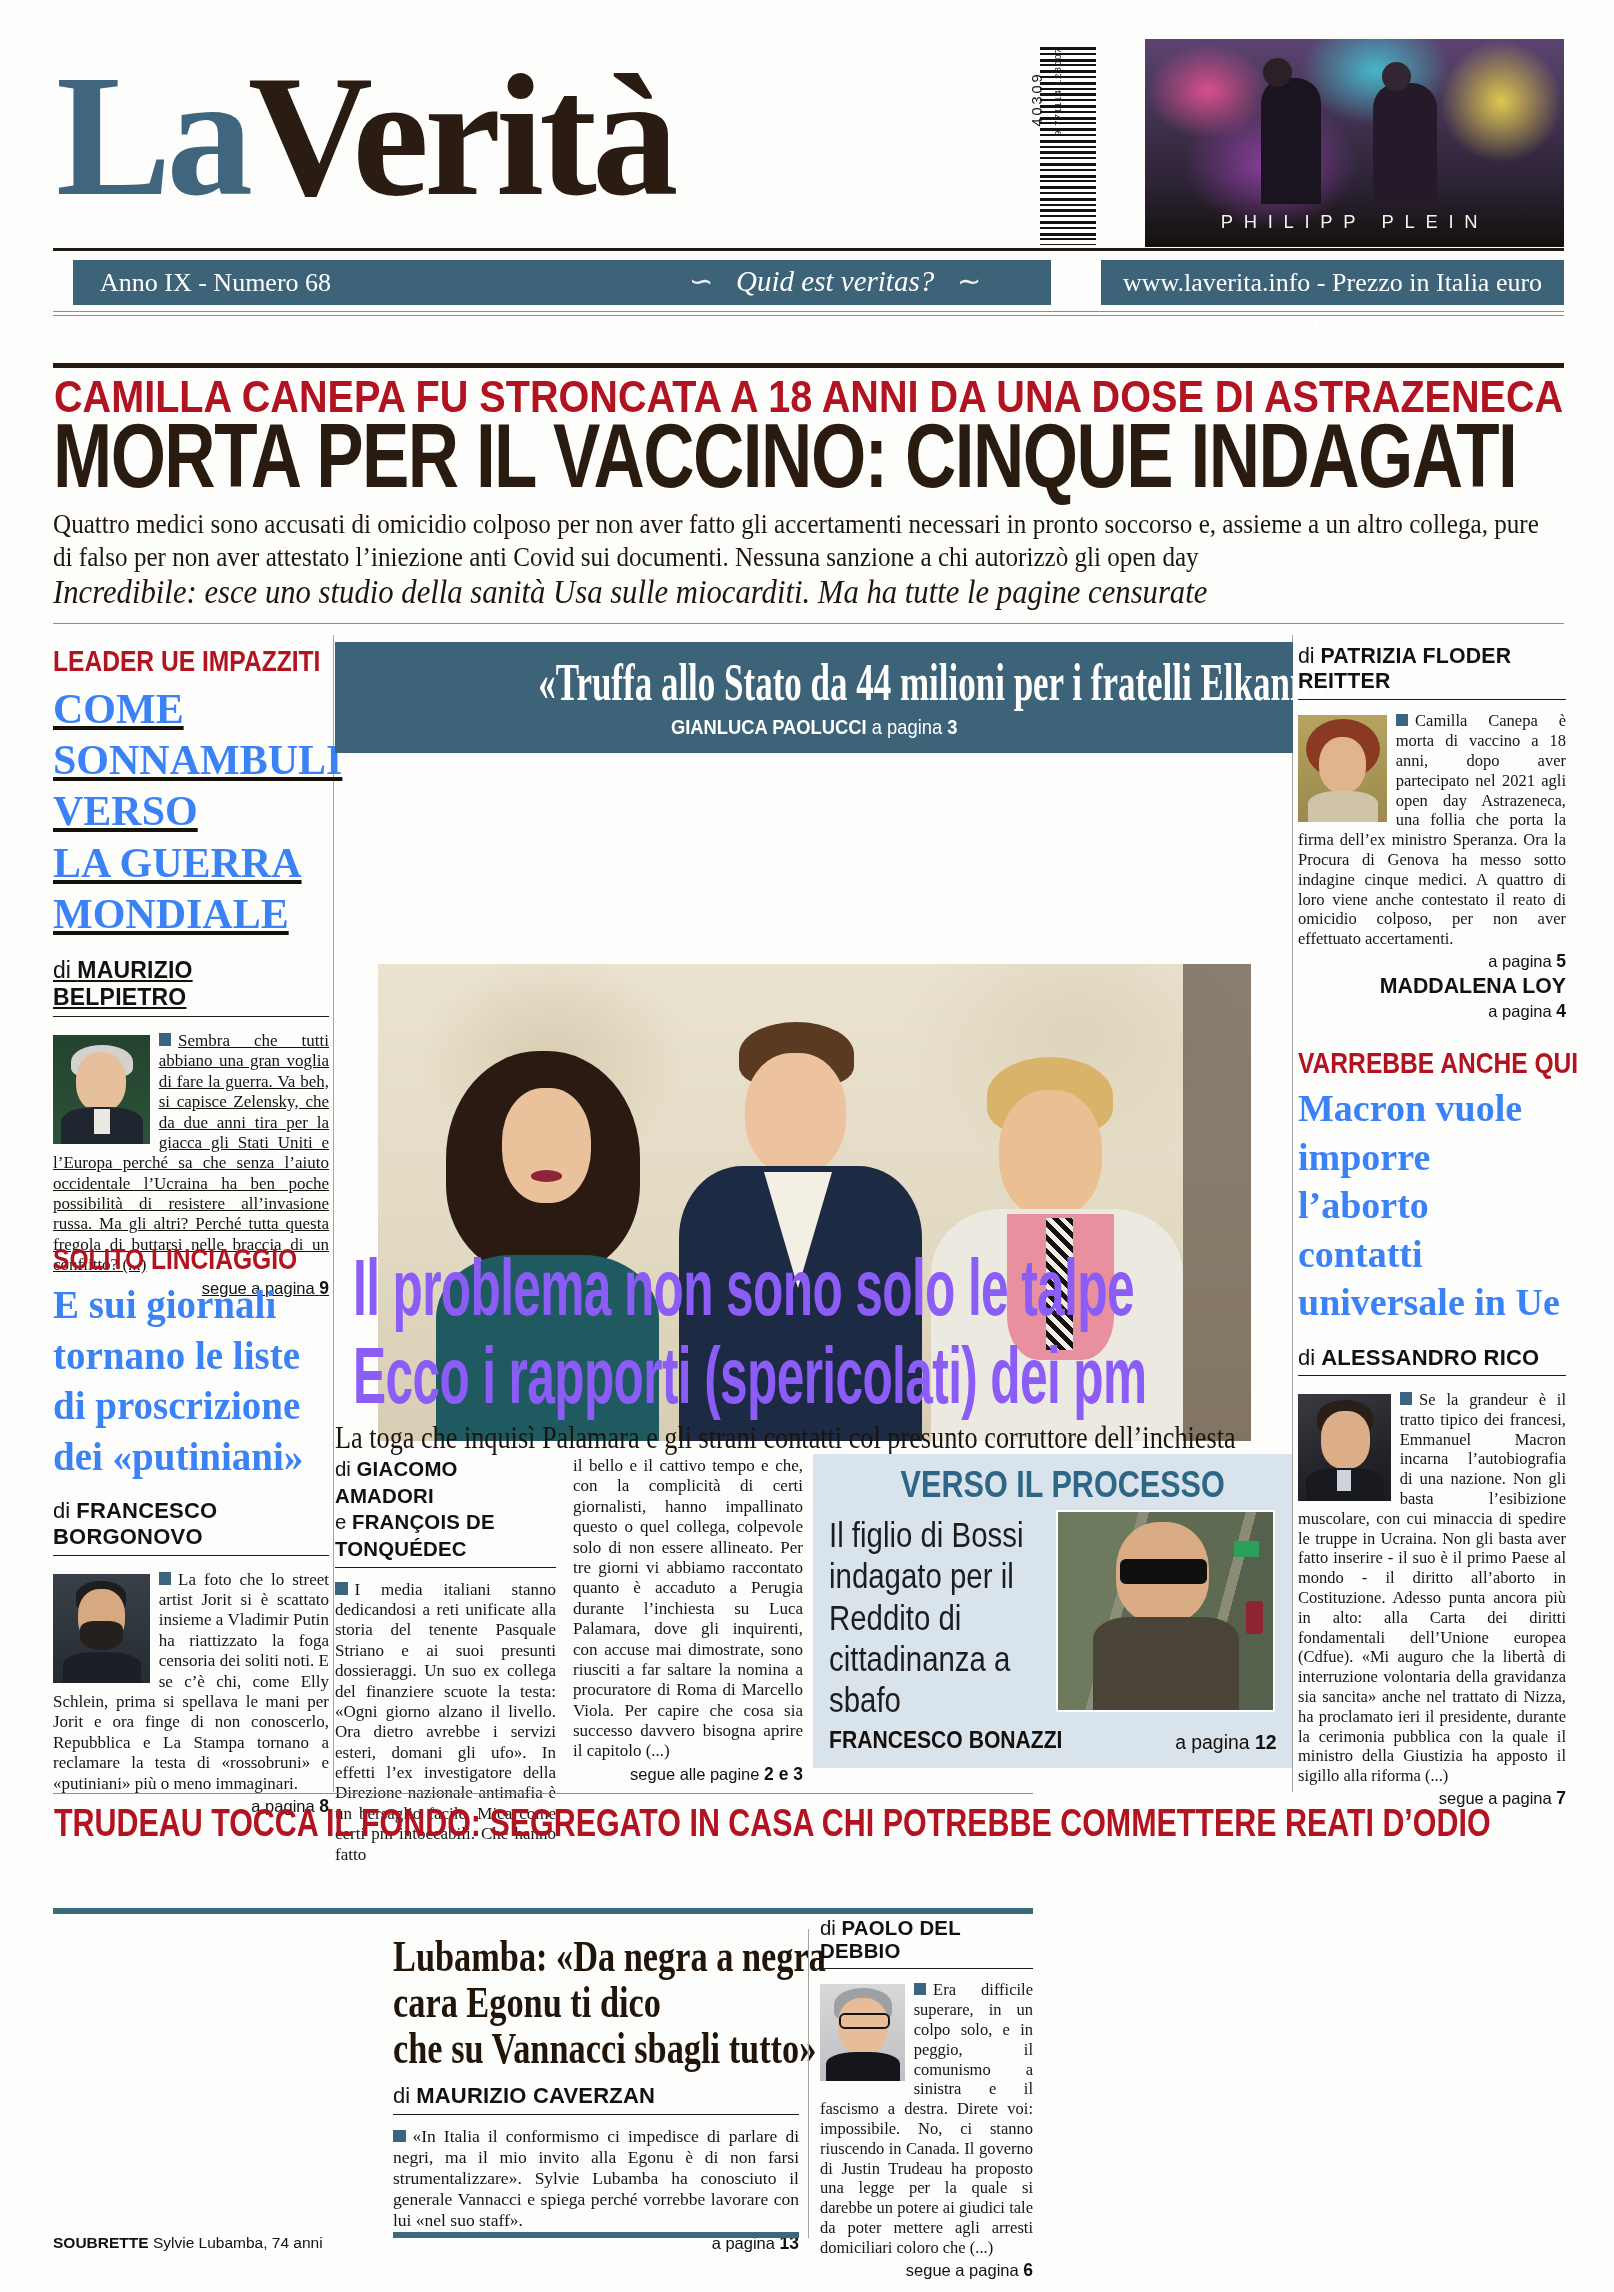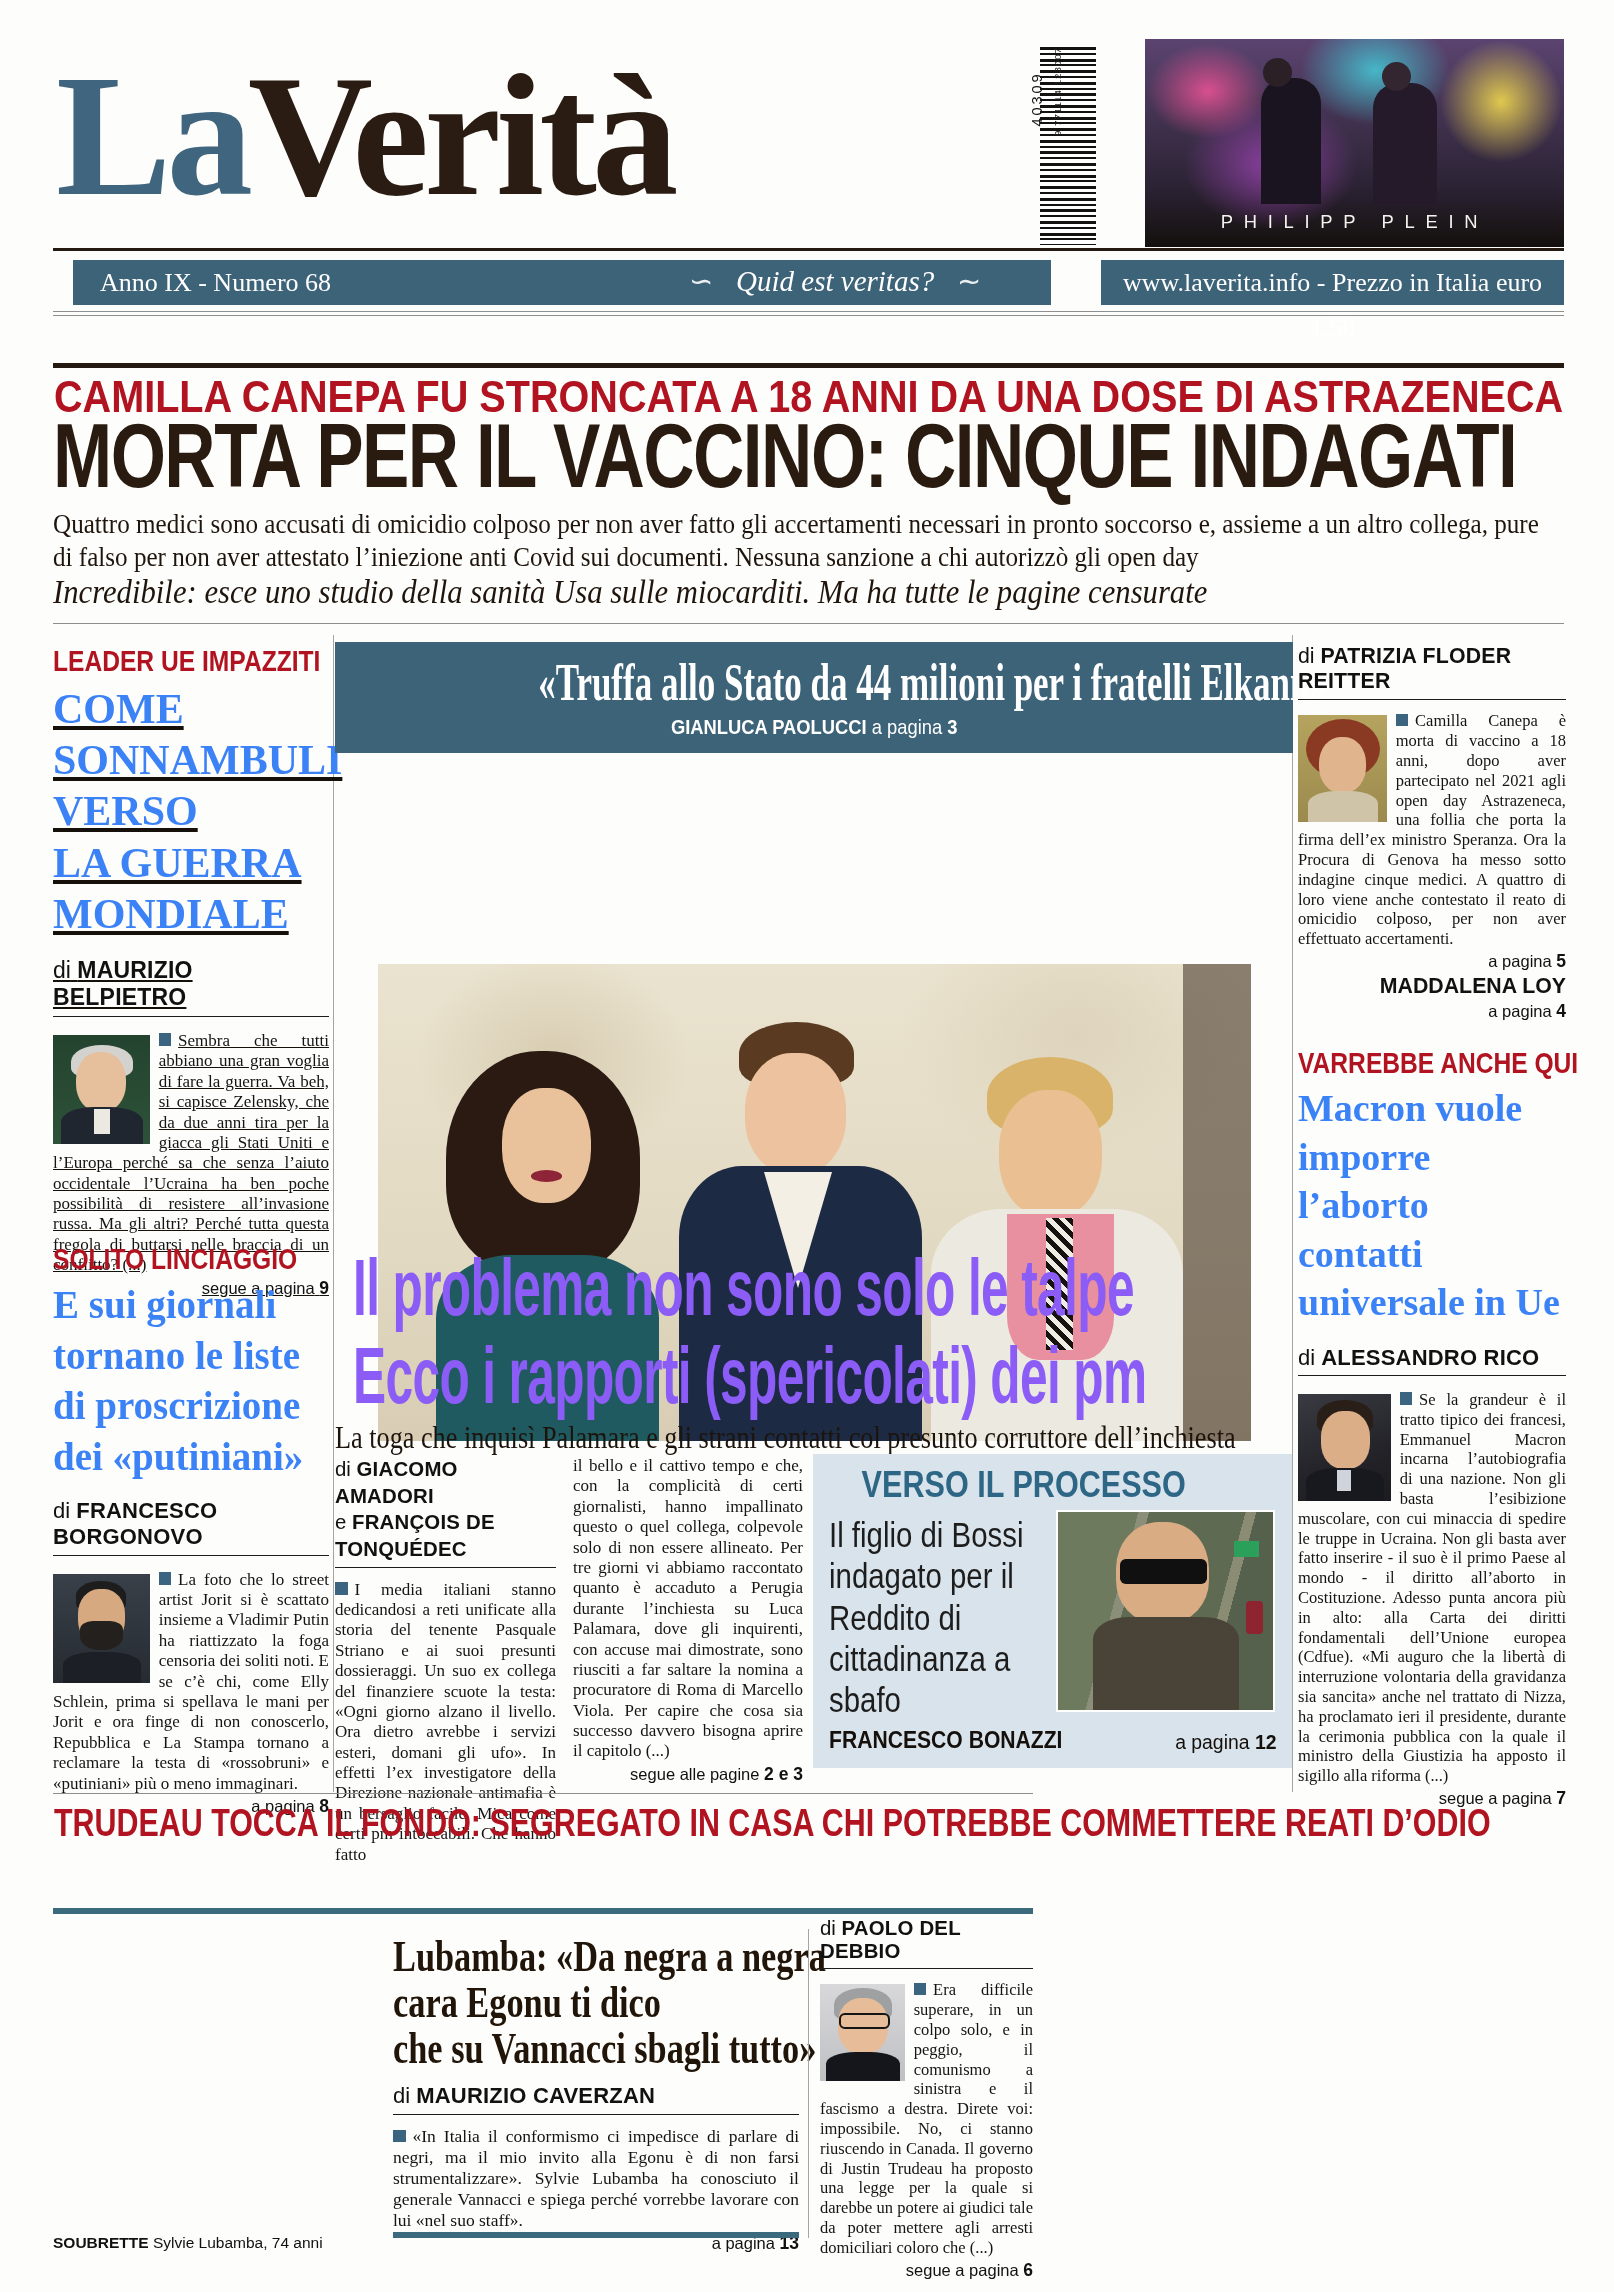--- a/index.html
+++ b/index.html
@@ -198,21 +198,21 @@
       <div><span class="di">e</span> <b>FRANÇOIS DE TONQUÉDEC</b></div>
     </div>
     <div class="body" style="margin-top:11.6px;"><span class="sq"></span><span>I media italiani stanno dedicandosi a reti unificate alla storia del tenente Pasquale Striano e ai suoi presunti dossieraggi. Un suo ex collega del finanziere scuote la testa: «Ogni giorno alzano il livello. Ora dietro avrebbe i servizi esteri, domani gli ufo». In effetti l’ex investigatore della Direzione nazionale antimafia è un bersaglio facile. Mica come certi pm intoccabili. Che hanno fatto</span></div>
   </div>
   <div class="abs" style="left:573px;top:1456px;width:230px;">
     <div class="body"><span>il bello e il cattivo tempo e che, con la complicità di certi giornalisti, hanno impallinato questo o quel collega, colpevole solo di non essere allineato. Per tre giorni vi abbiamo raccontato quanto è accaduto a Perugia durante l’inchiesta su Luca Palamara, dove gli inquirenti, con accuse mai dimostrate, sono riusciti a far saltare la nomina a procuratore di Roma di Marcello Viola. Per capire che cosa sia successo davvero bisogna aprire il capitolo (...)</span></div>
     <div class="pageref"><span>segue alle pagine</span> <b>2 e 3</b></div>
   </div>
 
   <div class="abs" style="left:813px;top:1454px;width:479px;height:314px;background:#d9e3eb;">
-    <div class="sans" style="text-align:left;font-weight:bold;font-size:36px;color:#2e6786;margin-top:9.7px;padding-left:20px;">
+    <div class="sans" style="text-align:center;font-weight:bold;font-size:36px;color:#2e6786;margin-top:9.7px;padding-left:20px;">
       <span class="cxc" style="transform:scaleX(.85);">VERSO IL PROCESSO</span>
     </div>
     <div class="sans" style="position:absolute;left:15.5px;top:60px;width:212px;font-size:35px;line-height:1.18;color:#1d1d1d;">
       <span style="display:inline-block;transform:scaleX(.84);transform-origin:left top;width:252px;">Il figlio di Bossi indagato per il Reddito di cittadinanza a sbafo</span>
     </div>
     <div class="hs" style="position:absolute;left:243px;top:56px;width:215px;height:198px;background:linear-gradient(105deg,#6d7a5e 0 30%,#8b8f7a 30% 34%,#5e6b52 34% 70%,#8a8d74 70% 74%,#55614c 74% 100%);border:2.9px solid #fff;">
       <i style="left:58px;top:9.7px;width:93px;height:101px;background:#d9ac84;border-radius:46% 46% 42% 42%;"></i>
       <i style="left:62px;top:47px;width:87px;height:25px;background:#101010;border-radius:5.8px;"></i>
       <i style="left:35px;top:105px;width:146px;height:93px;background:#4a4438;border-radius:24% 24% 0 0;"></i>
       <i style="right:13.6px;top:29px;width:25px;height:15.5px;background:#2aa05a;"></i>

